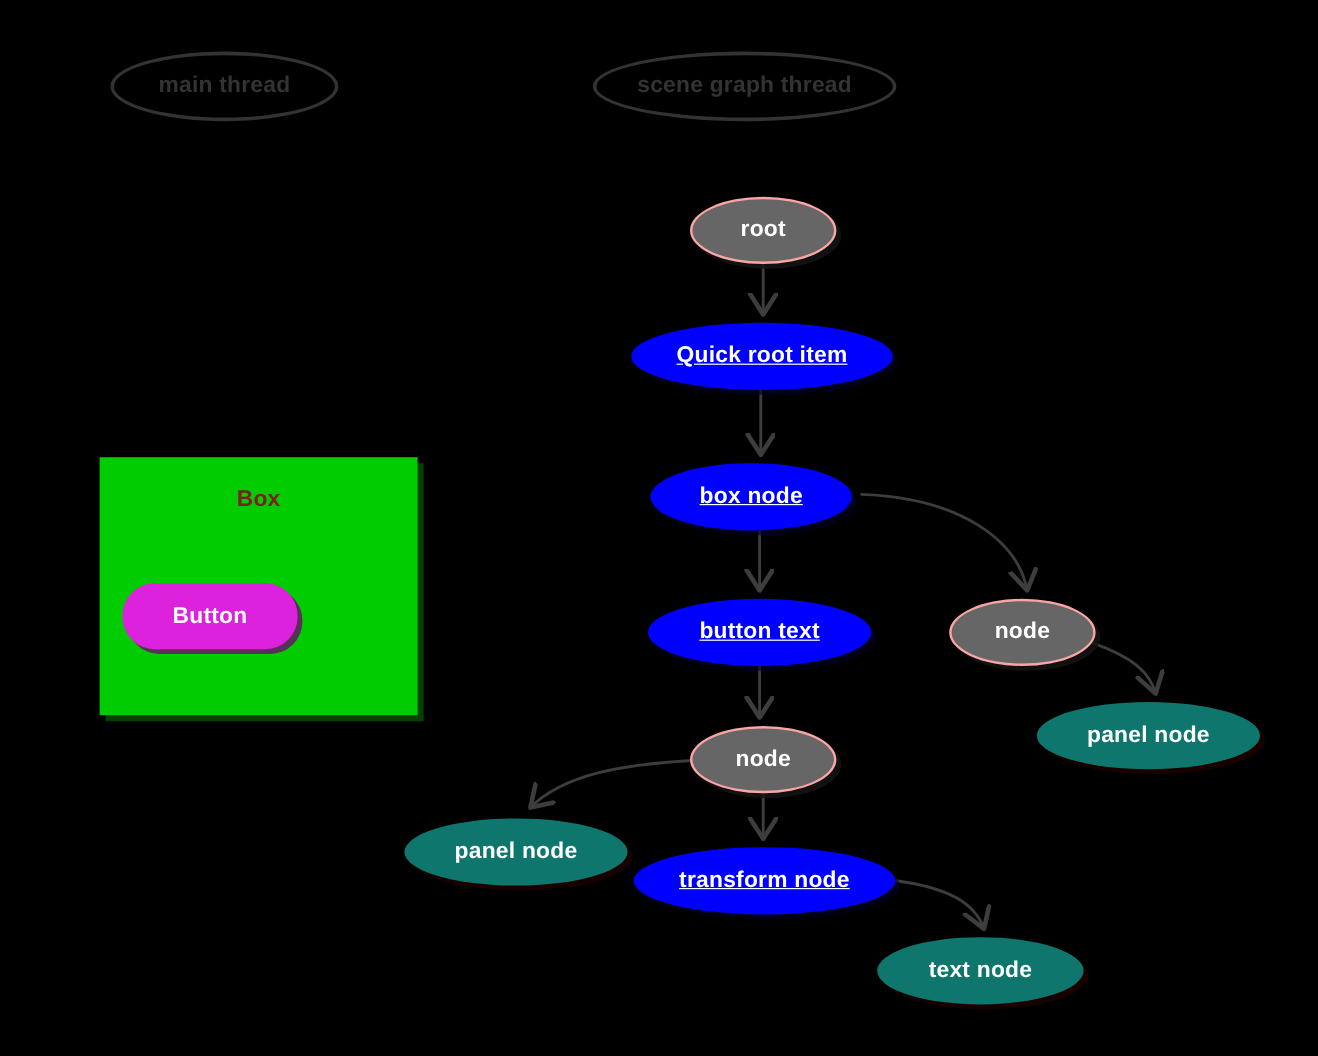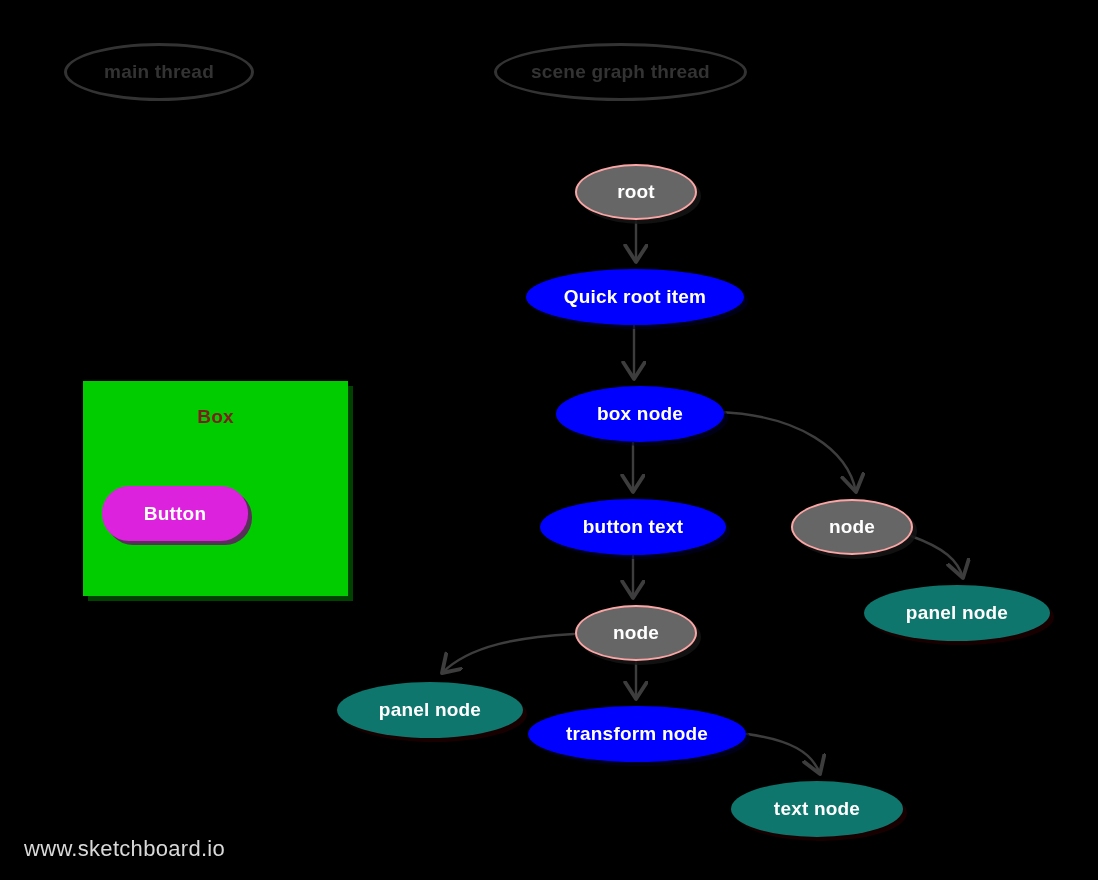--- a/index.html
+++ b/index.html
@@ -54,20 +54,21 @@
     color: #ffffff;
     font-size: 19px;
     box-shadow: 4px 4px 0 rgba(20,20,20,0.85);
   }
   
   .blue-node {
     background: #0000ff;
     color: #ffffff;
     font-size: 19px;
     box-shadow: 4px 4px 0 rgba(0,0,40,0.6);
+    text-decoration: underline;
   }
   
   .red-node {
     background: #0f766e;
     color: #ffffff;
     font-size: 19px;
     box-shadow: 4px 4px 0 rgba(40,0,0,0.6);
   }
   
   .box-widget {
@@ -114,21 +115,21 @@
         <path d="M 718 412 C 800 415, 848 450, 856 492" fill="none" stroke="#3d3d3d" stroke-width="2.4" stroke-linecap="round" marker-end="url(#arrowhead)"></path>
         <path d="M 911 536 C 944 548, 958 560, 963 578" fill="none" stroke="#3d3d3d" stroke-width="2.4" stroke-linecap="round" marker-end="url(#arrowhead)"></path>
         <path d="M 633 556 L 633 598" fill="none" stroke="#3d3d3d" stroke-width="2.4" stroke-linecap="round" marker-end="url(#arrowhead)"></path>
         <path d="M 574 634 C 520 637, 470 645, 442 673" fill="none" stroke="#3d3d3d" stroke-width="2.4" stroke-linecap="round" marker-end="url(#arrowhead)"></path>
         <path d="M 636 662 L 636 699" fill="none" stroke="#3d3d3d" stroke-width="2.4" stroke-linecap="round" marker-end="url(#arrowhead)"></path>
         <path d="M 747 734 C 790 740, 812 752, 820 774" fill="none" stroke="#3d3d3d" stroke-width="2.4" stroke-linecap="round" marker-end="url(#arrowhead)"></path>
       </g>
   </svg>
 
   <div id="group-layer">
-      <div class="node ellipse group-ellipse" style="left: 64px; top: 43px; width: 190px; height: 58px;">
+      <div class="node ellipse group-ellipse" style="left: 92px; top: 43px; width: 190px; height: 58px;">
         <span>main thread</span>
       </div>
       <div class="node ellipse group-ellipse" style="left: 494px; top: 43px; width: 253px; height: 58px;">
         <span>scene graph thread</span>
       </div>
     </div>
 
   <div id="widget-layer">
       <div class="node box-widget" style="left: 42px; top: 381px; width: 265px; height: 215px;">
         <span>Box</span>
@@ -138,21 +139,21 @@
       </div>
     </div>
 
   <div id="node-layer">
       <div class="node ellipse gray-node" style="left: 575px; top: 164px; width: 122px; height: 56px;">
         <span>root</span>
       </div>
       <div class="node ellipse blue-node" style="left: 526px; top: 269px; width: 218px; height: 56px;">
         <span>Quick root item</span>
       </div>
-      <div class="node ellipse blue-node" style="left: 556px; top: 386px; width: 168px; height: 56px; text-align: right;">
+      <div class="node ellipse blue-node" style="left: 542px; top: 386px; width: 168px; height: 56px; text-align: right;">
         <span>box node</span>
       </div>
       <div class="node ellipse blue-node" style="left: 540px; top: 499px; width: 186px; height: 56px;">
         <span>button text</span>
       </div>
       <div class="node ellipse gray-node" style="left: 791px; top: 499px; width: 122px; height: 56px;">
         <span>node</span>
       </div>
       <div class="node ellipse red-node" style="left: 864px; top: 585px; width: 186px; height: 56px;">
         <span>panel node</span>
@@ -164,14 +165,13 @@
         <span>panel node</span>
       </div>
       <div class="node ellipse blue-node" style="left: 528px; top: 706px; width: 218px; height: 56px;">
         <span>transform node</span>
       </div>
       <div class="node ellipse red-node" style="left: 731px; top: 781px; width: 172px; height: 56px; justify-content: center;">
         <span>text node</span>
       </div>
     </div>
 
-  <div class="watermark" style="left: 24px; top: 836px; color: rgb(217, 217, 217);">www.sketchboard.io</div>
 </div>
 
 </body></html>

